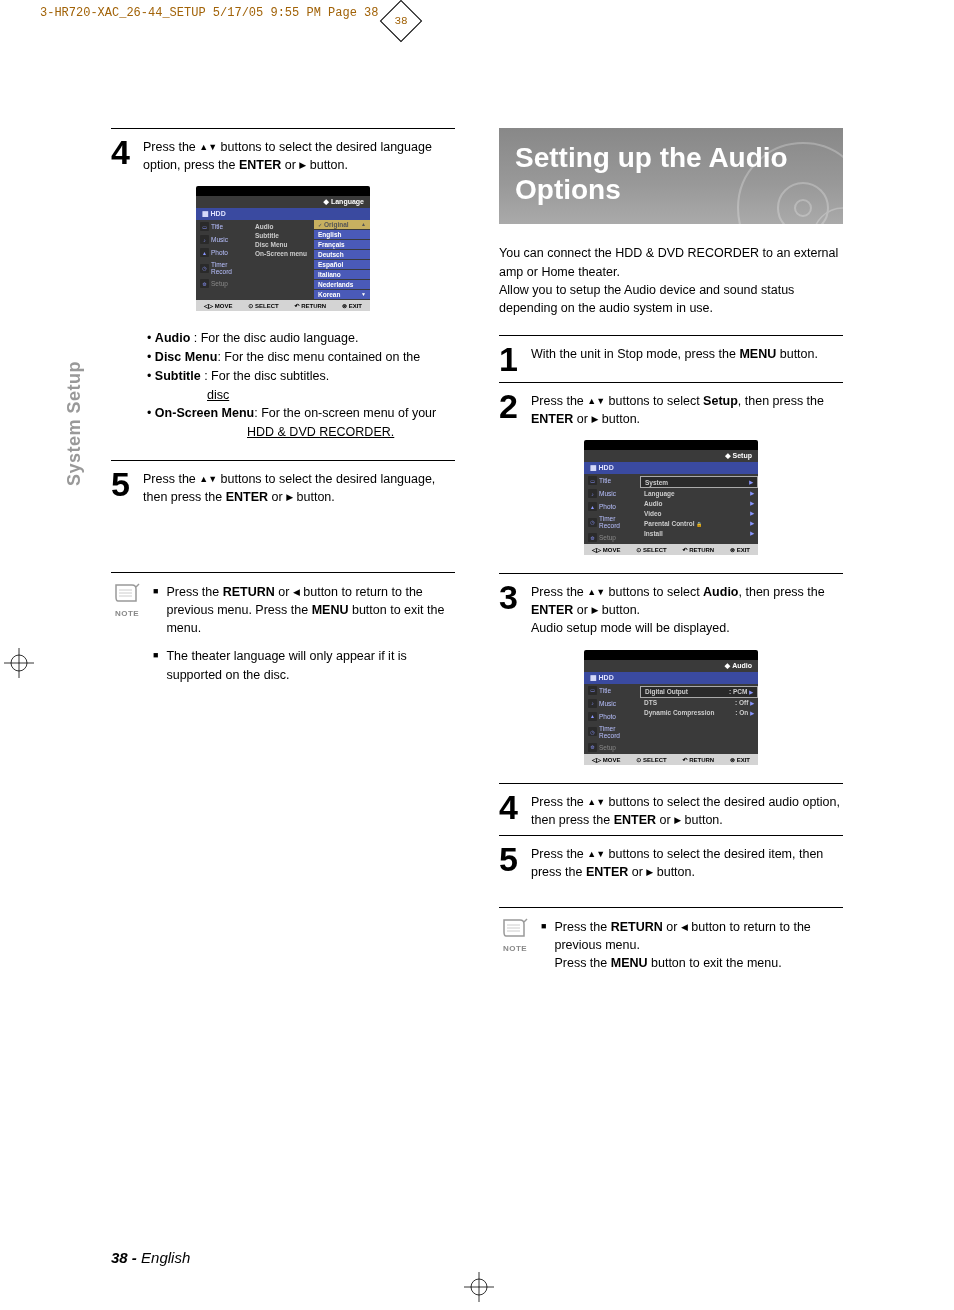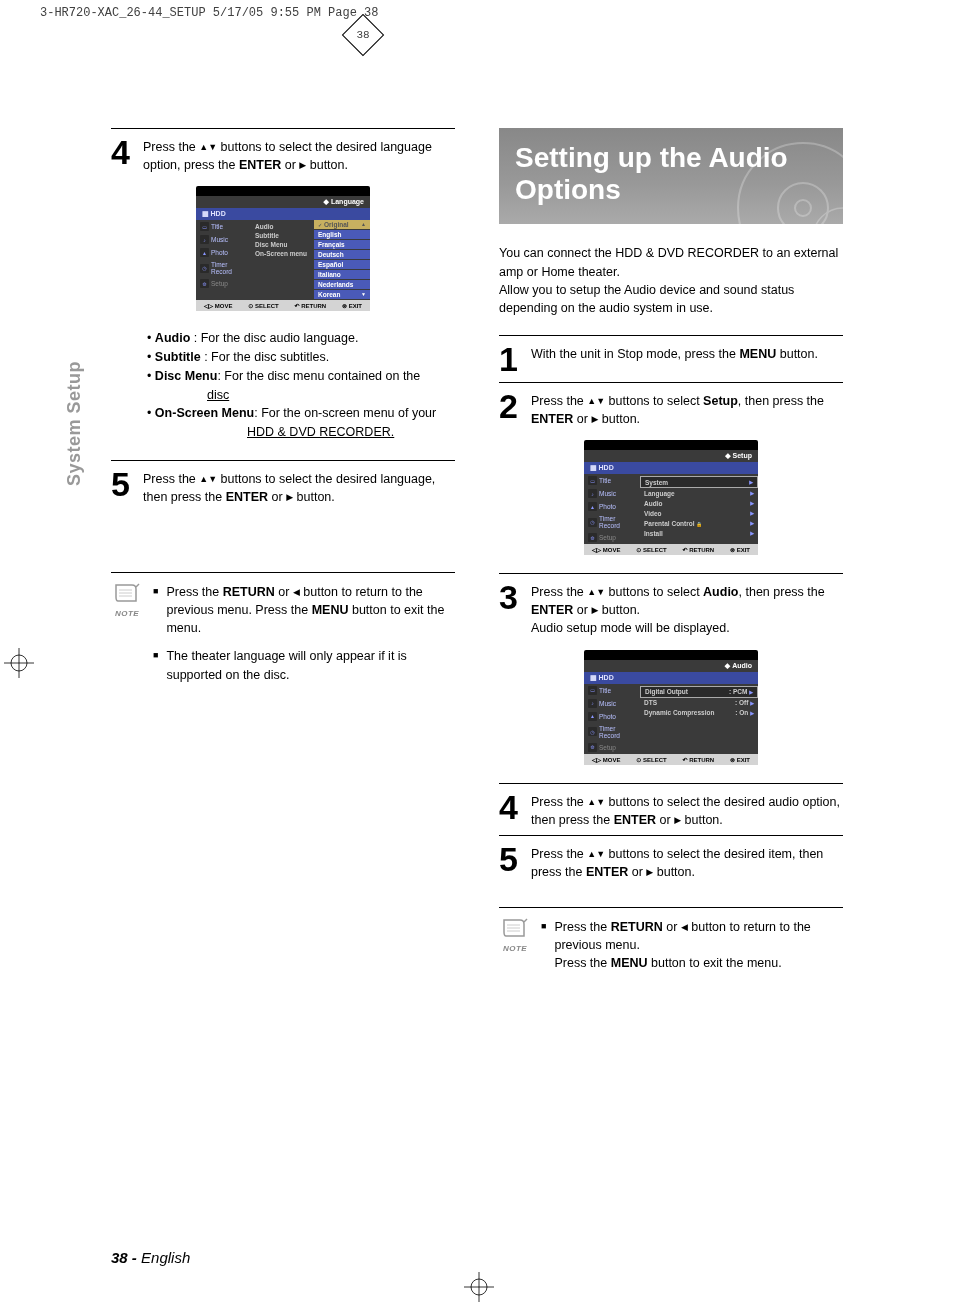--- a/index.html
+++ b/index.html
@@ -1,17 +1,17 @@
 <!DOCTYPE html>
 <html><head>
 <meta charset="utf-8">
 <style>
   * { box-sizing: border-box; margin: 0; padding: 0; }
   body { font-family: Arial, Helvetica, sans-serif; background: #fff; width: 954px; height: 1310px; position: relative; color: #000; }
-  .header { position: absolute; top: 6px; left: 40px; font-family: "Courier New", monospace; font-size: 12px; color: #404040; display: flex; align-items: flex-end; flex-direction: column; }
+  .header { position: absolute; top: 6px; left: 40px; font-family: "Courier New", monospace; font-size: 12px; color: #a16207; display: flex; align-items: flex-start; }
   .diamond { width: 30px; height: 30px; border: 1px solid #000; transform: rotate(45deg); margin-left: 8px; position: relative; }
   .diamond .pnum { transform: rotate(-45deg); font-size: 11px; display: flex; align-items: center; justify-content: center; width: 100%; height: 100%; }
   .page-margin { position: absolute; left: 111px; top: 128px; right: 111px; bottom: 80px; }
   .side-tab { position: absolute; left: 64px; top: 486px; transform: rotate(-90deg); transform-origin: left top; font-size: 18px; font-weight: bold; color: #999; letter-spacing: 0.5px; width: 140px; text-align: left; }
   .col-left { width: 344px; float: left; }
   .col-right { width: 344px; float: right; }
   hr.rule { border: none; border-top: 1px solid #000; margin: 0; }
   .step { display: flex; align-items: flex-start; margin-bottom: 6px; }
   .big-num { font-size: 34px; font-weight: bold; margin-right: 6px; line-height: 1; min-width: 26px; font-family: Arial, sans-serif; }
   .step-text { font-size: 12.5px; line-height: 1.45; padding-top: 3px; }
@@ -33,21 +33,21 @@
   .osd-list .litem.sel { background:#c8b060; color:#555; }
   .osd-footer { background:#d4d4d4; color:#000; display:flex; justify-content:space-around; padding:2px 0; font-size:6px; font-weight:bold; }
   .osd-setup-list { flex:1; padding:2px 0; }
   .osd-setup-list div { color:#ccc; padding:1.5px 4px; font-weight:bold; display:flex; justify-content:space-between; }
   .osd-setup-list div.sel { border:1px solid #aaa; background:#2a2a2a; }
   .osd-setup-list div .arr { color:#8a96ff; font-size:5px; }
   .defs { font-size: 12.5px; line-height: 1.5; margin: 10px 0 18px 36px; }
   .defs p { text-indent: -6px; padding-left: 6px; }
   .defs .indent { padding-left: 60px; text-indent: 0; text-decoration: underline; }
   .note-row { display:flex; align-items:flex-start; gap:10px; margin-top: 10px; }
-  .note-icon-col { width: 32px; text-align:center;font-style:italic; }
+  .note-icon-col { width: 32px; text-align:center; }
   .note-icon { display:inline-block; width:26px; height:20px; position:relative; }
   .note-icon svg { width:26px; height:20px; }
   .note-label { font-size: 8px; color:#888; font-weight:bold; letter-spacing:0.5px; margin-top:2px; }
   .note-list { font-size: 12.5px; line-height:1.45; flex:1; }
   .note-list li { list-style: none; display:flex; margin-bottom:10px; }
   .note-list li .sq { font-size:9px; margin-right:8px; line-height:1.8; }
   .title-block { background: linear-gradient(to bottom, #888, #999 60%, #aaa); color:#fff; padding: 14px 16px 18px; position:relative; overflow:hidden; margin-bottom: 20px; }
   .title-block h1 { font-size: 28px; font-weight: bold; line-height:1.15; }
   .disc-graphic { position:absolute; right:-30px; top:10px; width:140px; height:140px; opacity:0.25; }
   .intro { font-size:12.5px; line-height:1.45; margin-bottom:18px; }
@@ -145,22 +145,22 @@
       <div class="osd-footer">
         <span>◁▷ <span>MOVE</span></span>
         <span>⊙ <span>SELECT</span></span>
         <span>↶ <span>RETURN</span></span>
         <span>⊗ <span>EXIT</span></span>
       </div>
     </div>
 
     <div class="defs">
       <p>• <b>Audio</b><span> : For the disc audio language.</span></p>
+      <p>• <b>Disc Menu</b><span>: For the disc menu contained on the</span></p>
       <p>• <b>Subtitle</b><span> : For the disc subtitles.</span></p>
-      <p>• <b>Disc Menu</b><span>: For the disc menu contained on the</span></p>
       <p class="indent">disc</p>
       <p>• <b>On-Screen Menu</b><span>: For the on-screen menu of your</span></p>
       <p class="indent" style="padding-left:100px;">HDD &amp; DVD RECORDER.</p>
     </div>
 
     <hr class="rule">
     <div class="step" style="margin-top:6px;">
       <div class="big-num">5</div>
       <div class="step-text">
         <span>Press the </span><span class="tri">▲▼</span><span> buttons to select the desired language, then press the </span><span class="bold">ENTER</span><span> or </span><span class="tri">▶</span><span> button.</span>

